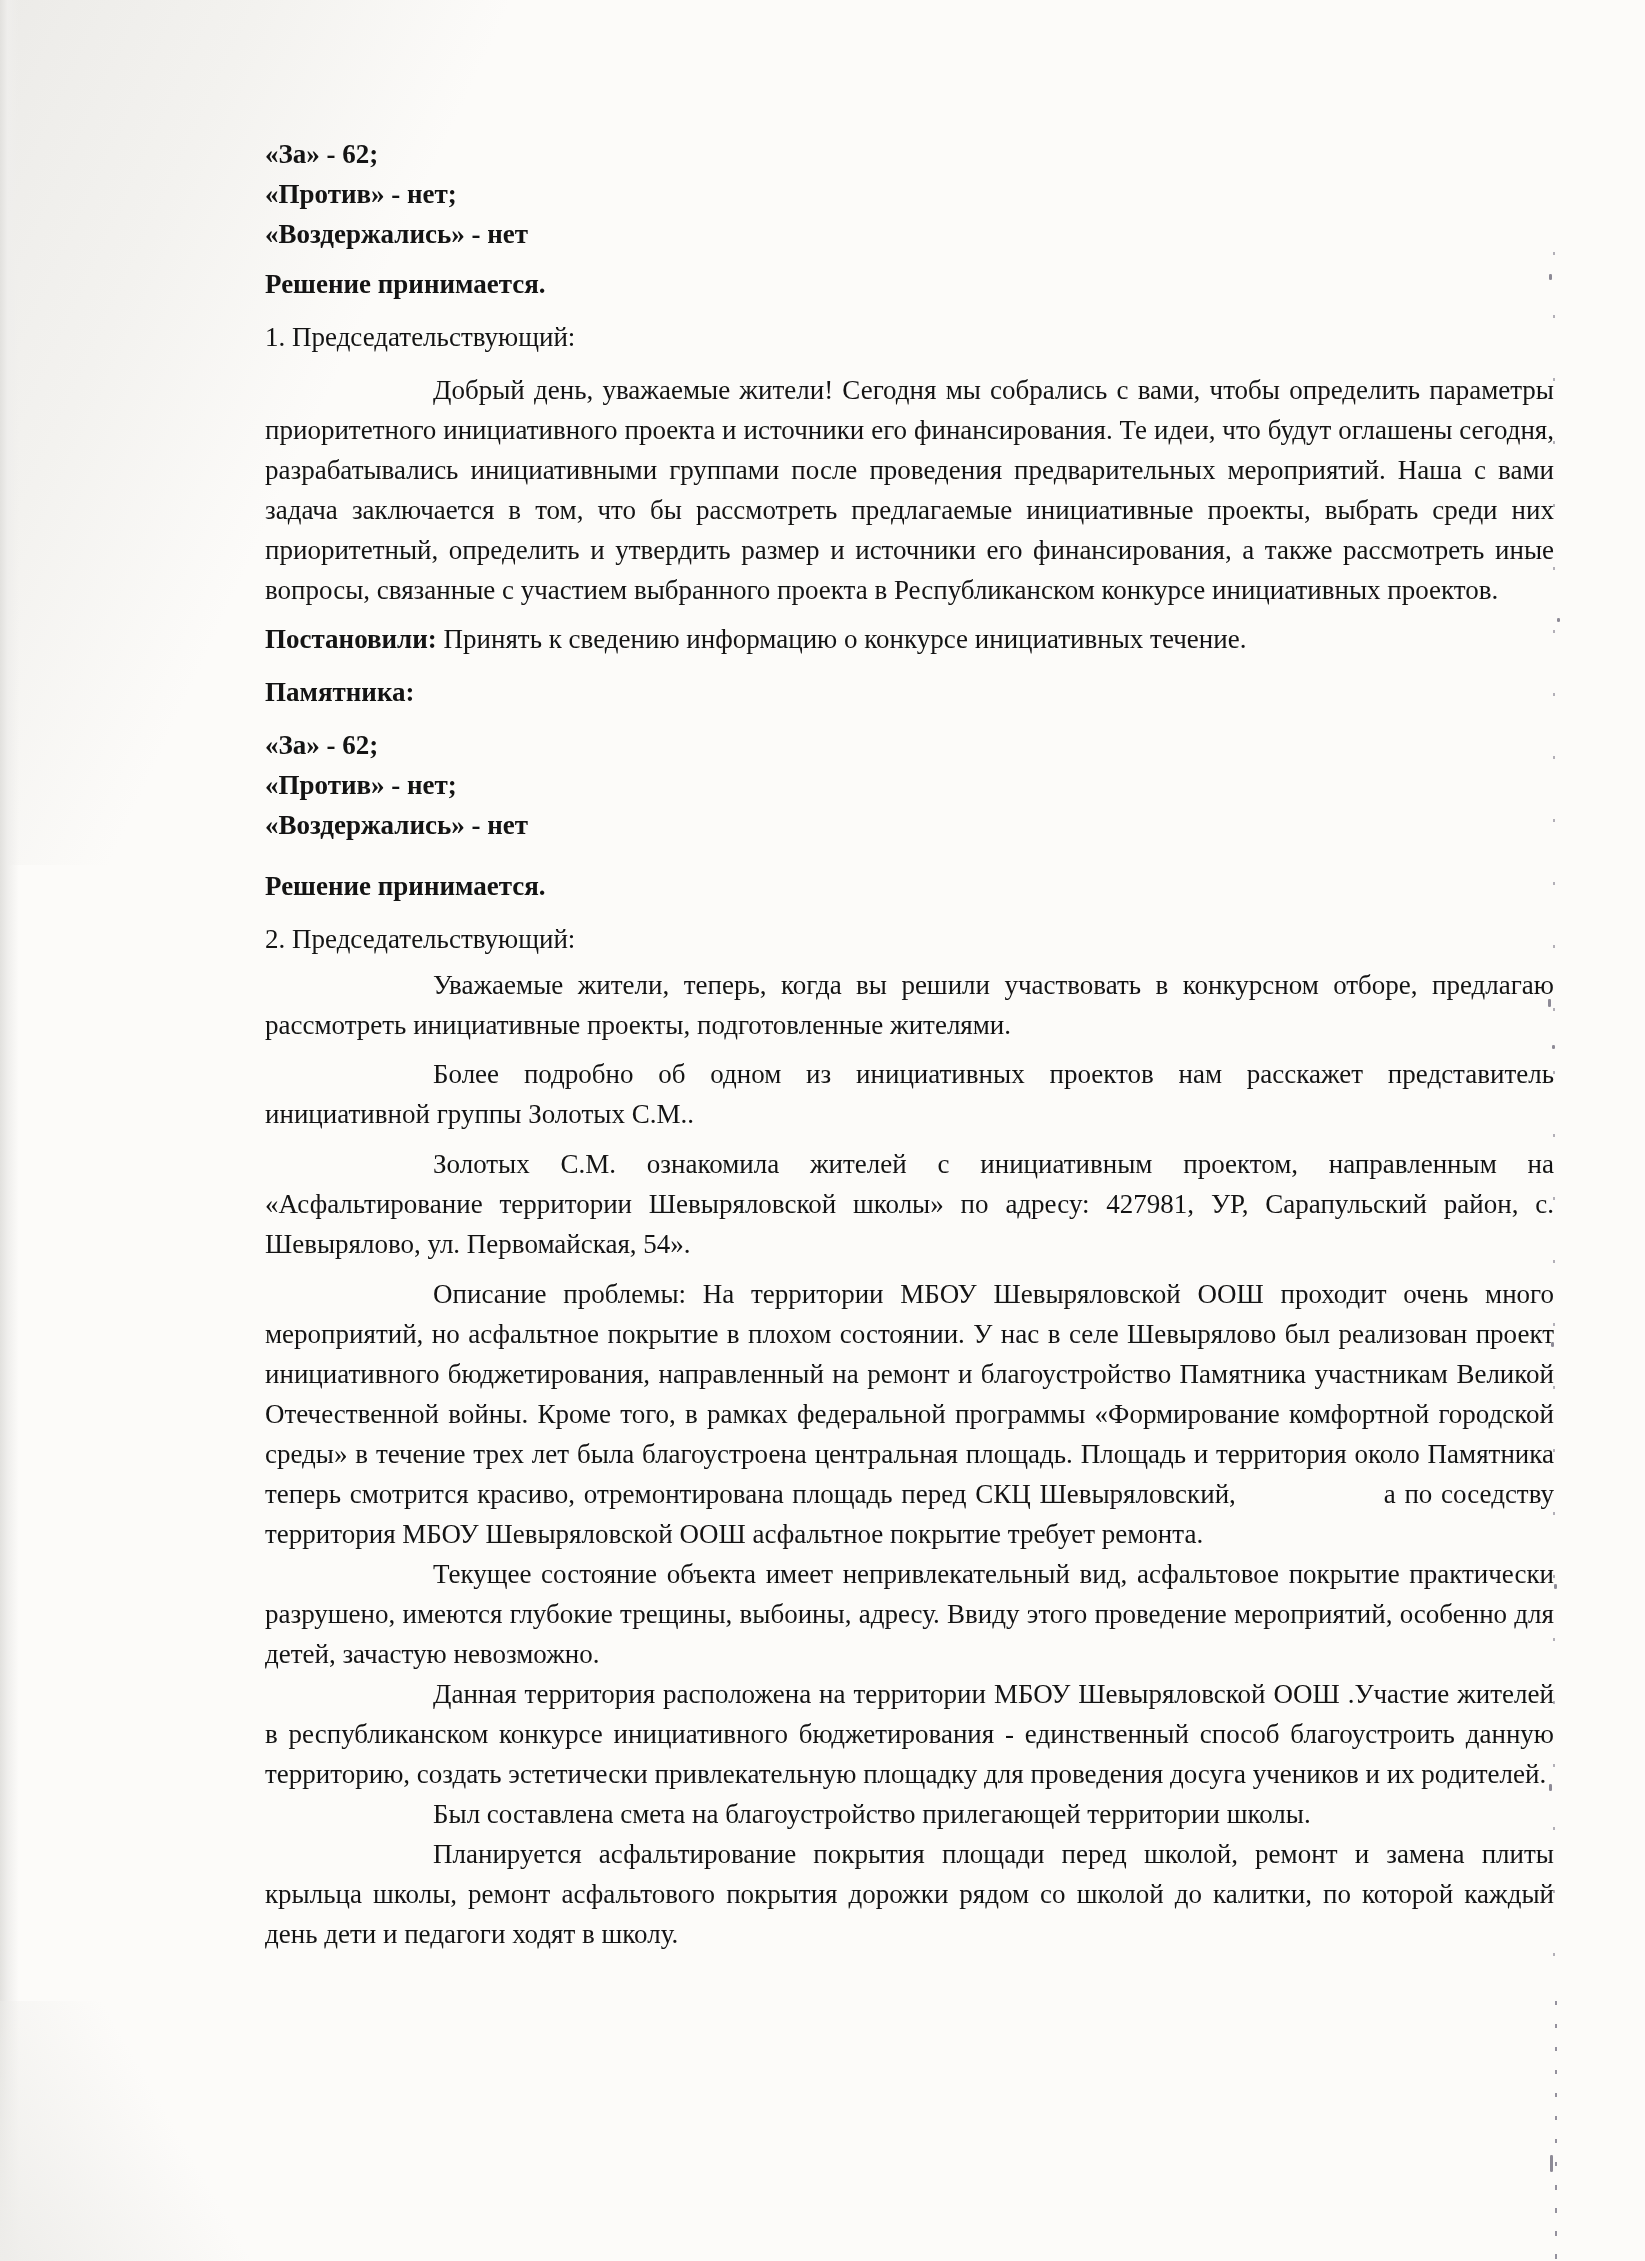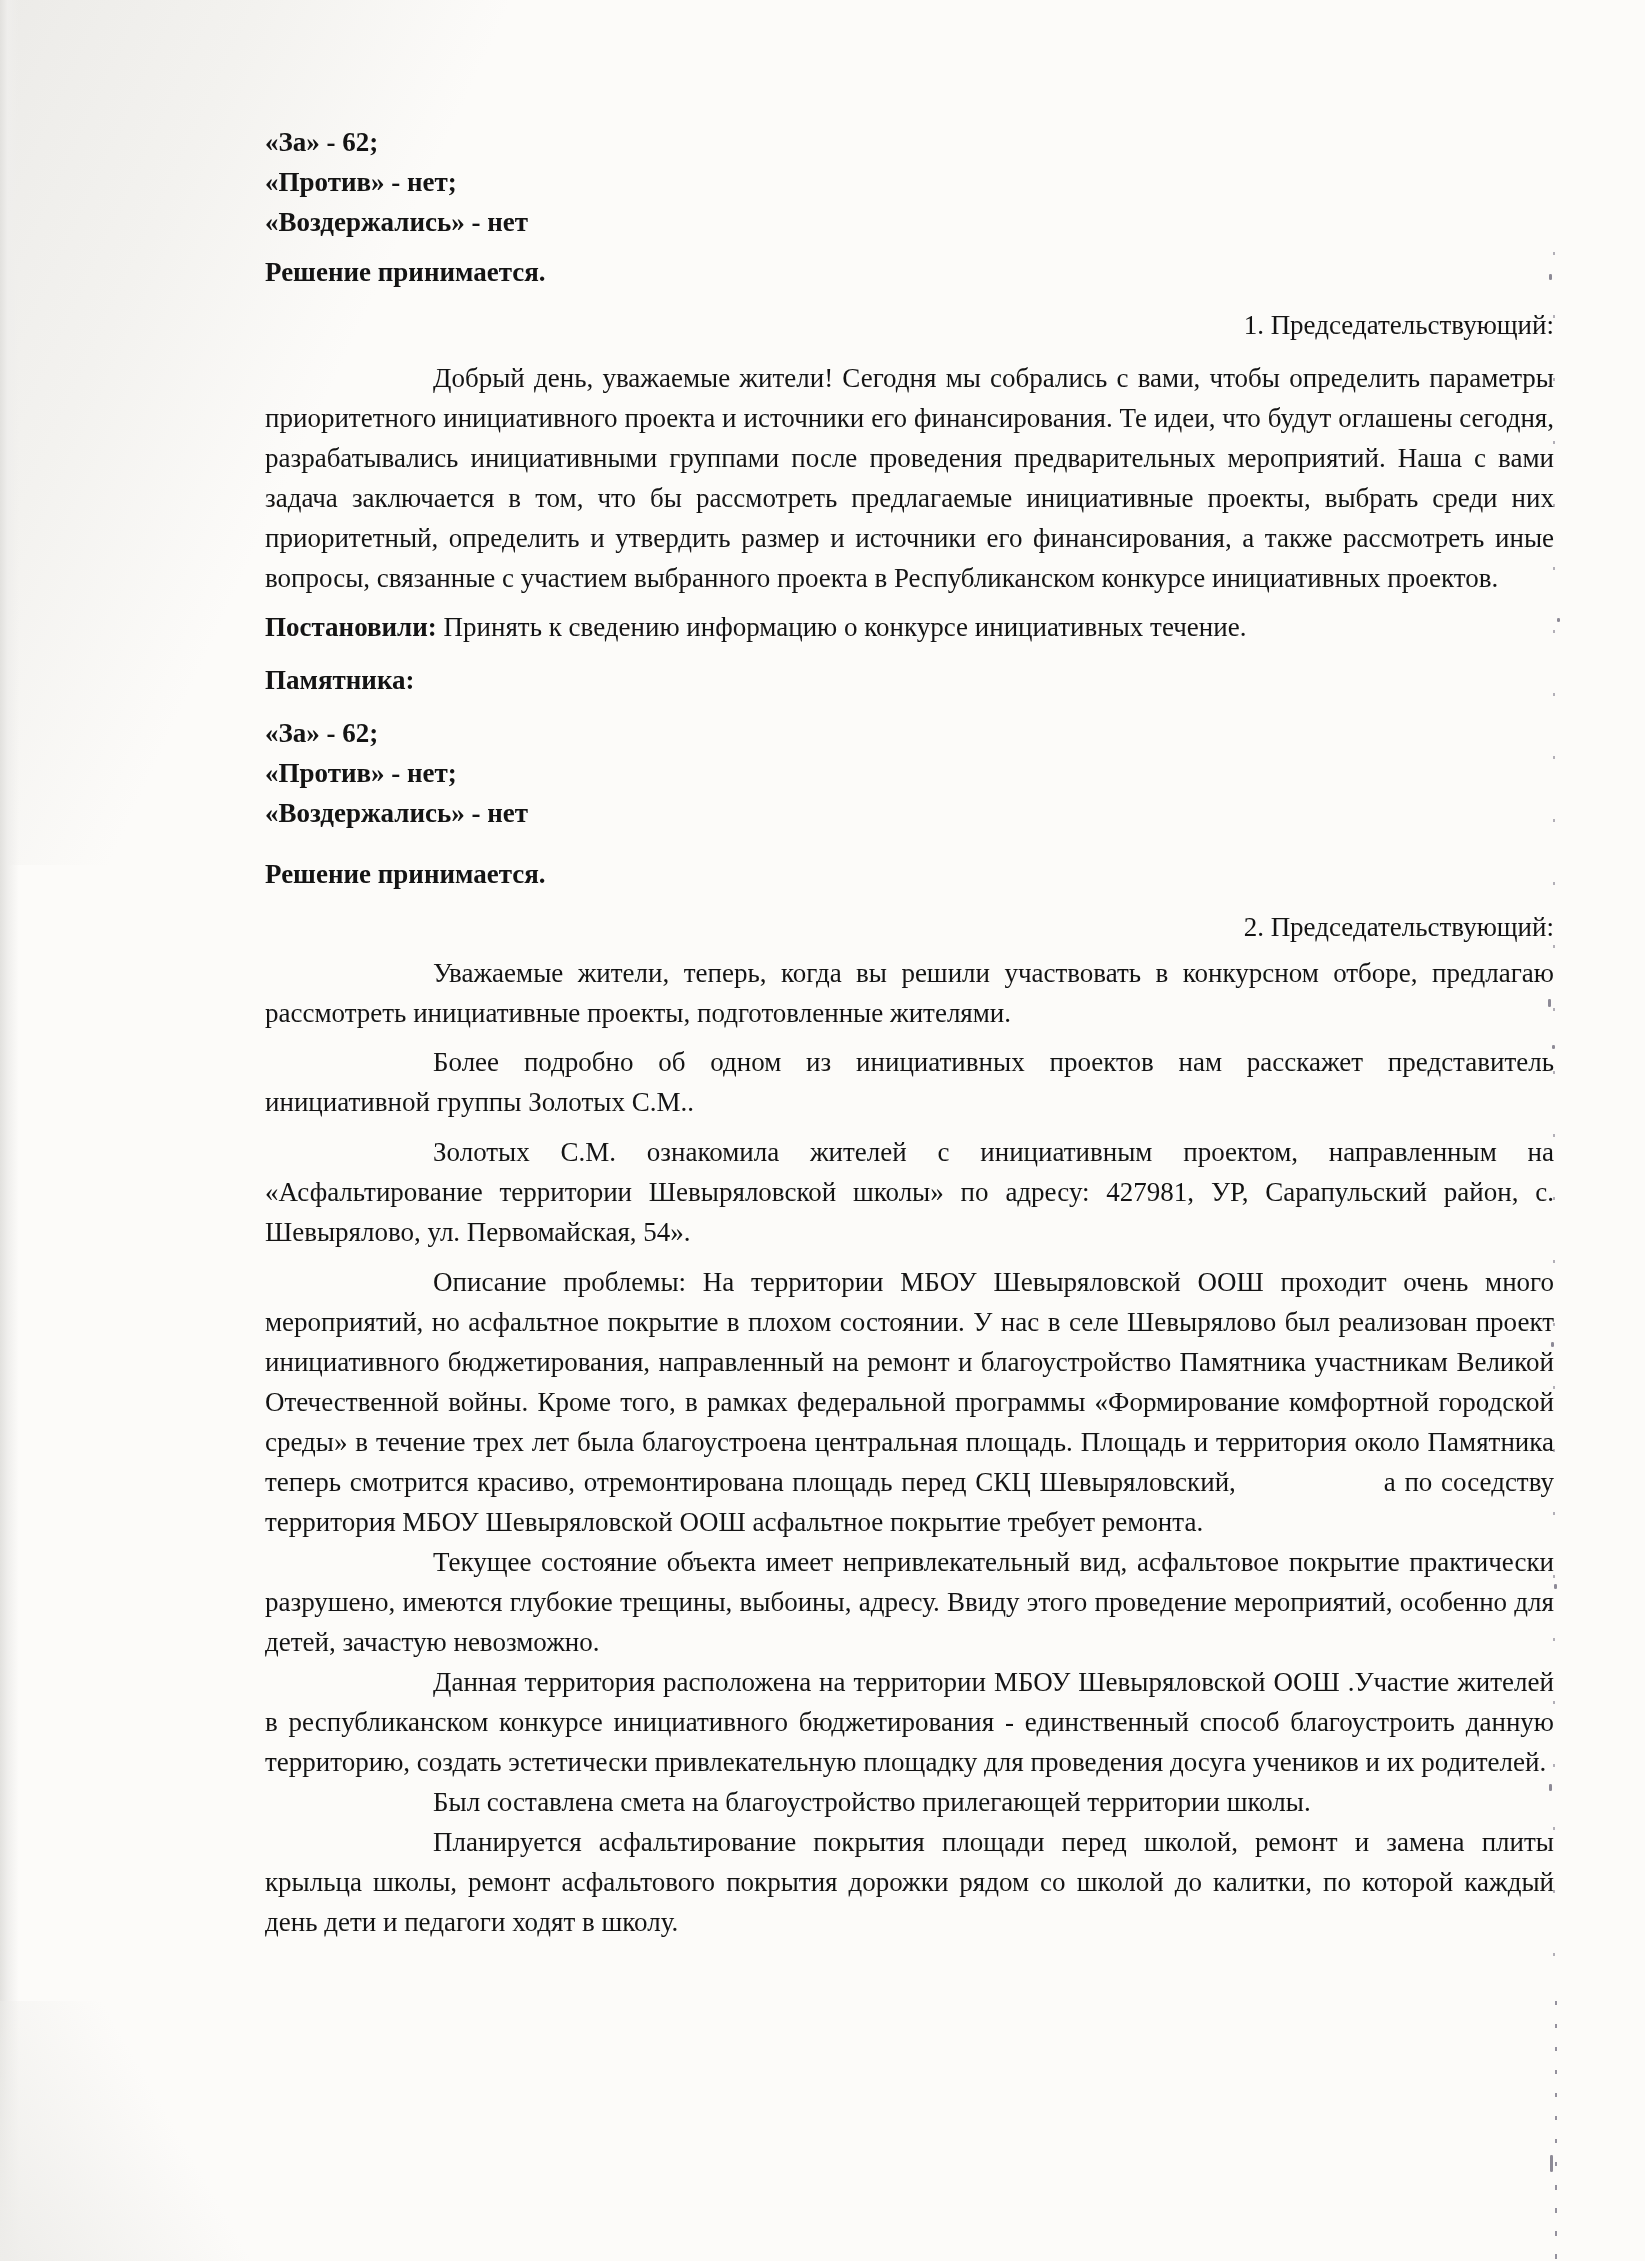--- a/index.html
+++ b/index.html
@@ -34,28 +34,28 @@
     position: absolute; left: 1555px; top: 2001px; width: 1.9px; height: 261px;
     background: repeating-linear-gradient(to bottom,
       rgba(45,40,66,0.5) 0 4.5px, rgba(45,40,66,0) 4.5px 23px);
   }
   .speck {
     position: absolute; width: 2.6px; height: 5.8px;
     background: rgba(50,46,70,0.55); border-radius: 1.3px; display: block;
   }
   
   .content {
-    position: absolute; left: 265px; top: 122px; width: 1289px;
+    position: absolute; left: 265px; top: 134px; width: 1289px;
     font-size: 27px; line-height: 40px;
     text-align: justify;
   }
   .content p { margin: 0; }
   .b { font-weight: bold; }
   .vote-line { font-weight: bold; text-align: left; }
-  .heading { text-align: right; }
+  .heading { text-align: left; }
   .indent { text-indent: 168px; }
   .mt-sm  { margin-top: 5.2px  !important; }
   .mt-md  { margin-top: 9.7px !important; }
   .mt-lg  { margin-top: 13px !important; }
   .mt-xl  { margin-top: 21px !important; }
 </style>
 </head>
 <body>
 
 <div class="corner-shadow-tl"></div>

